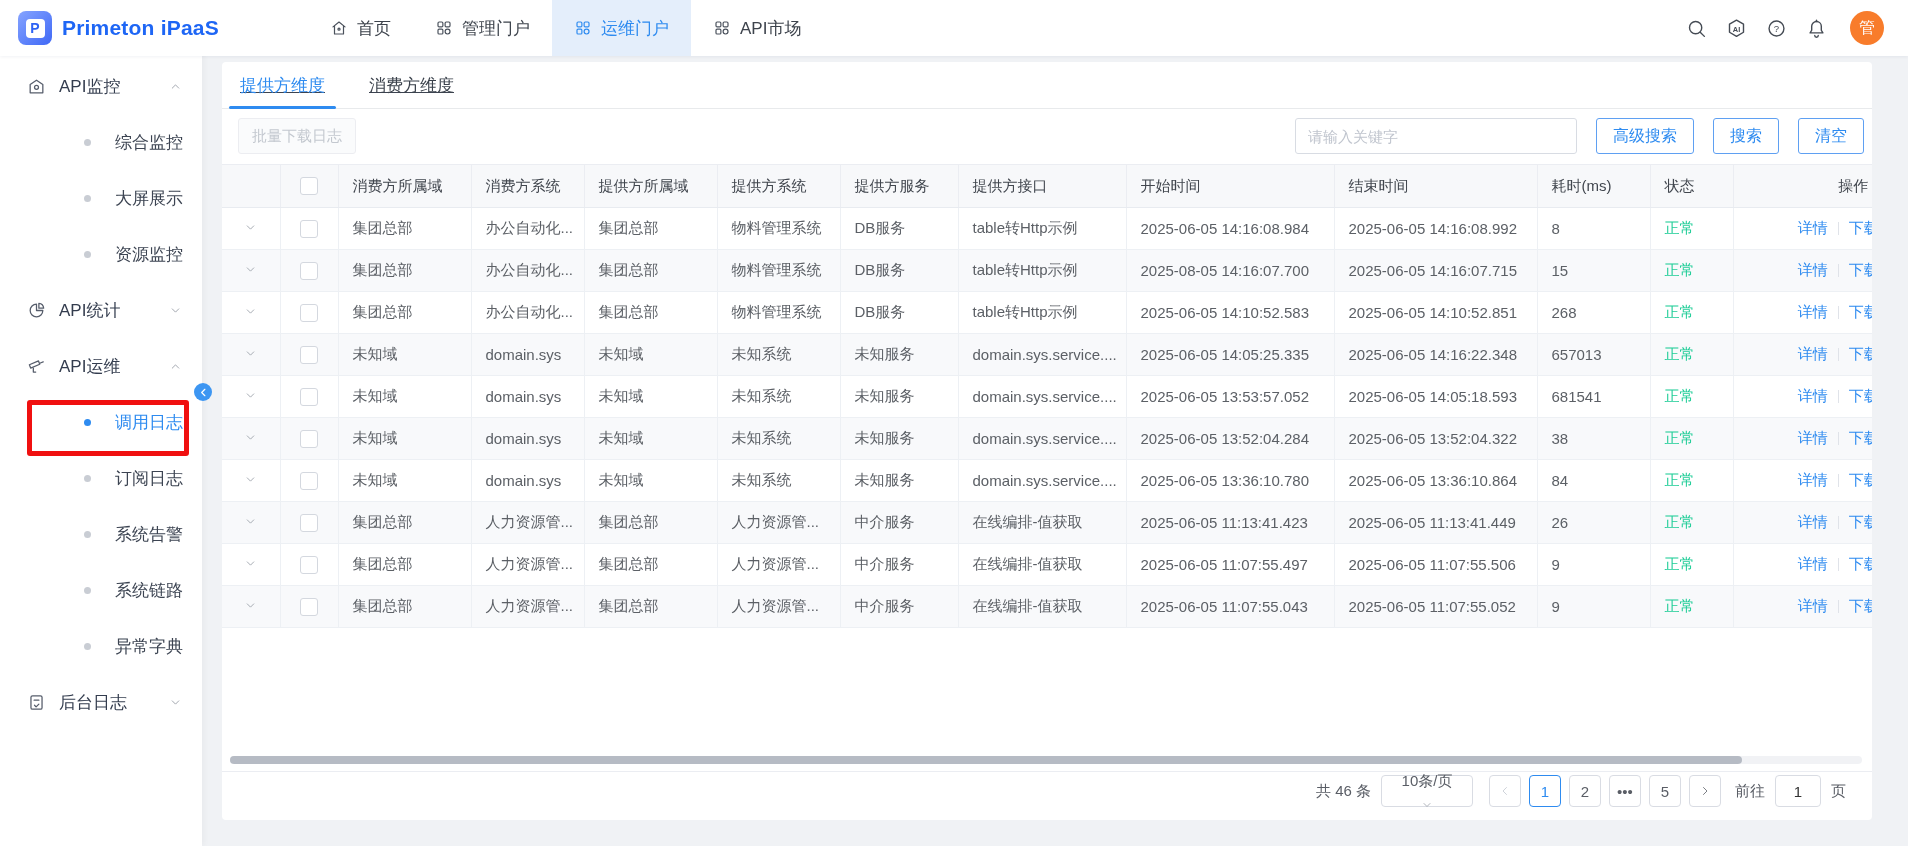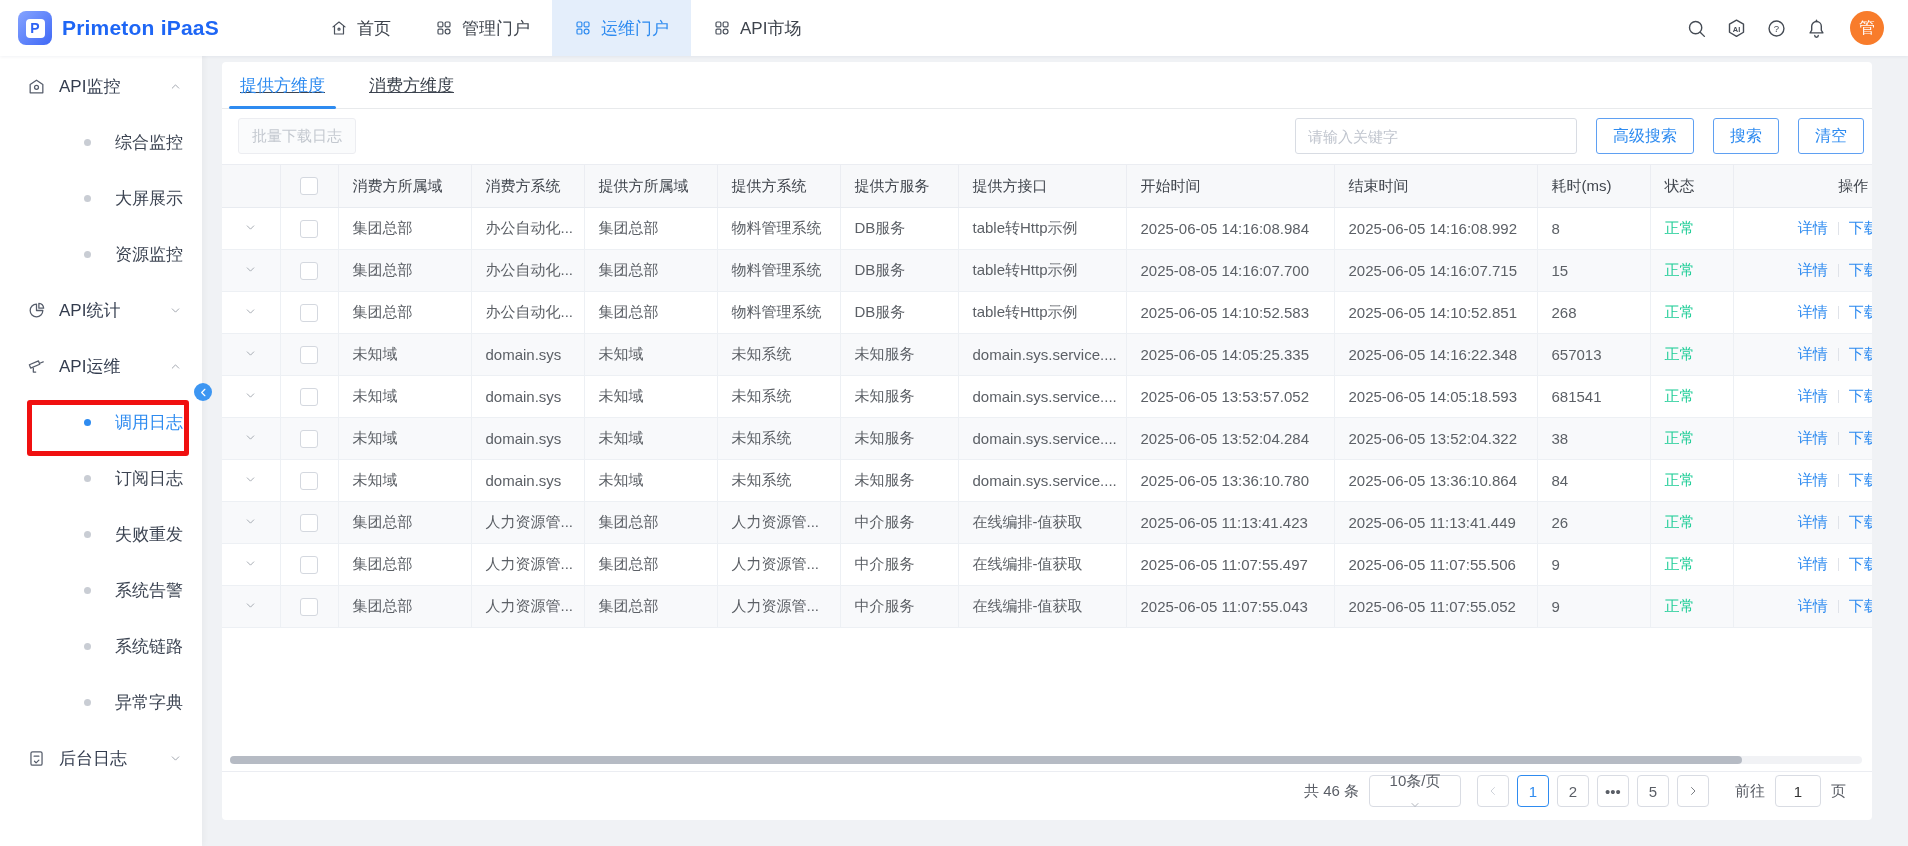--- a/index.html
+++ b/index.html
@@ -226,24 +226,20 @@
           </svg>
         </span>
       </div>
       <div class="side-sub active">
         <span class="dot"></span>
         <span>调用日志</span>
       </div>
       <div class="side-sub">
         <span class="dot"></span>
         <span>订阅日志</span>
-      </div>
-      <div class="side-sub">
-        <span class="dot"></span>
-        <span>失败重发</span>
       </div>
       <div class="side-sub">
         <span class="dot"></span>
         <span>系统告警</span>
       </div>
       <div class="side-sub">
         <span class="dot"></span>
         <span>系统链路</span>
       </div>
       <div class="side-sub">
@@ -570,18 +566,18 @@
           <span class="pbox">•••</span>
           <span class="pbox">5</span>
           <span class="pbox">
             <span class="ic pchev">
               <svg viewBox="0 0 24 24">
                 <path d="M9 5l7 7-7 7"></path>
               </svg>
             </span>
           </span>
         </span>
-      <span style="margin-left:16px">前往</span>
+      <span style="margin-left:4px">前往</span>
       <input class="goto-input" value="1" style="">
       <span>页</span>
     </div>
   </main>
 </div>
 
 </body></html>

